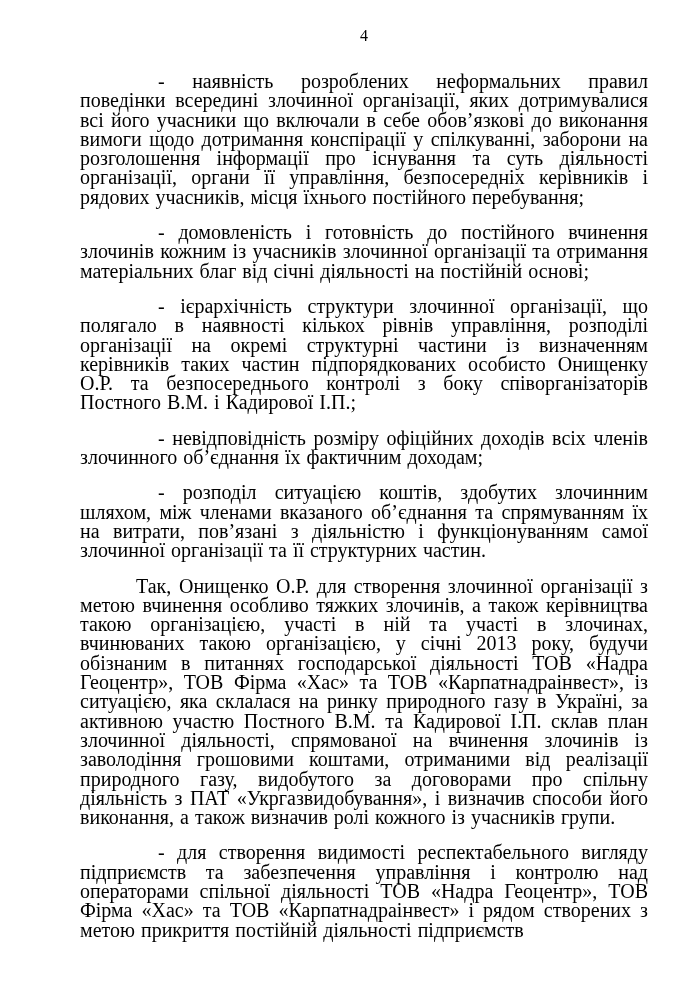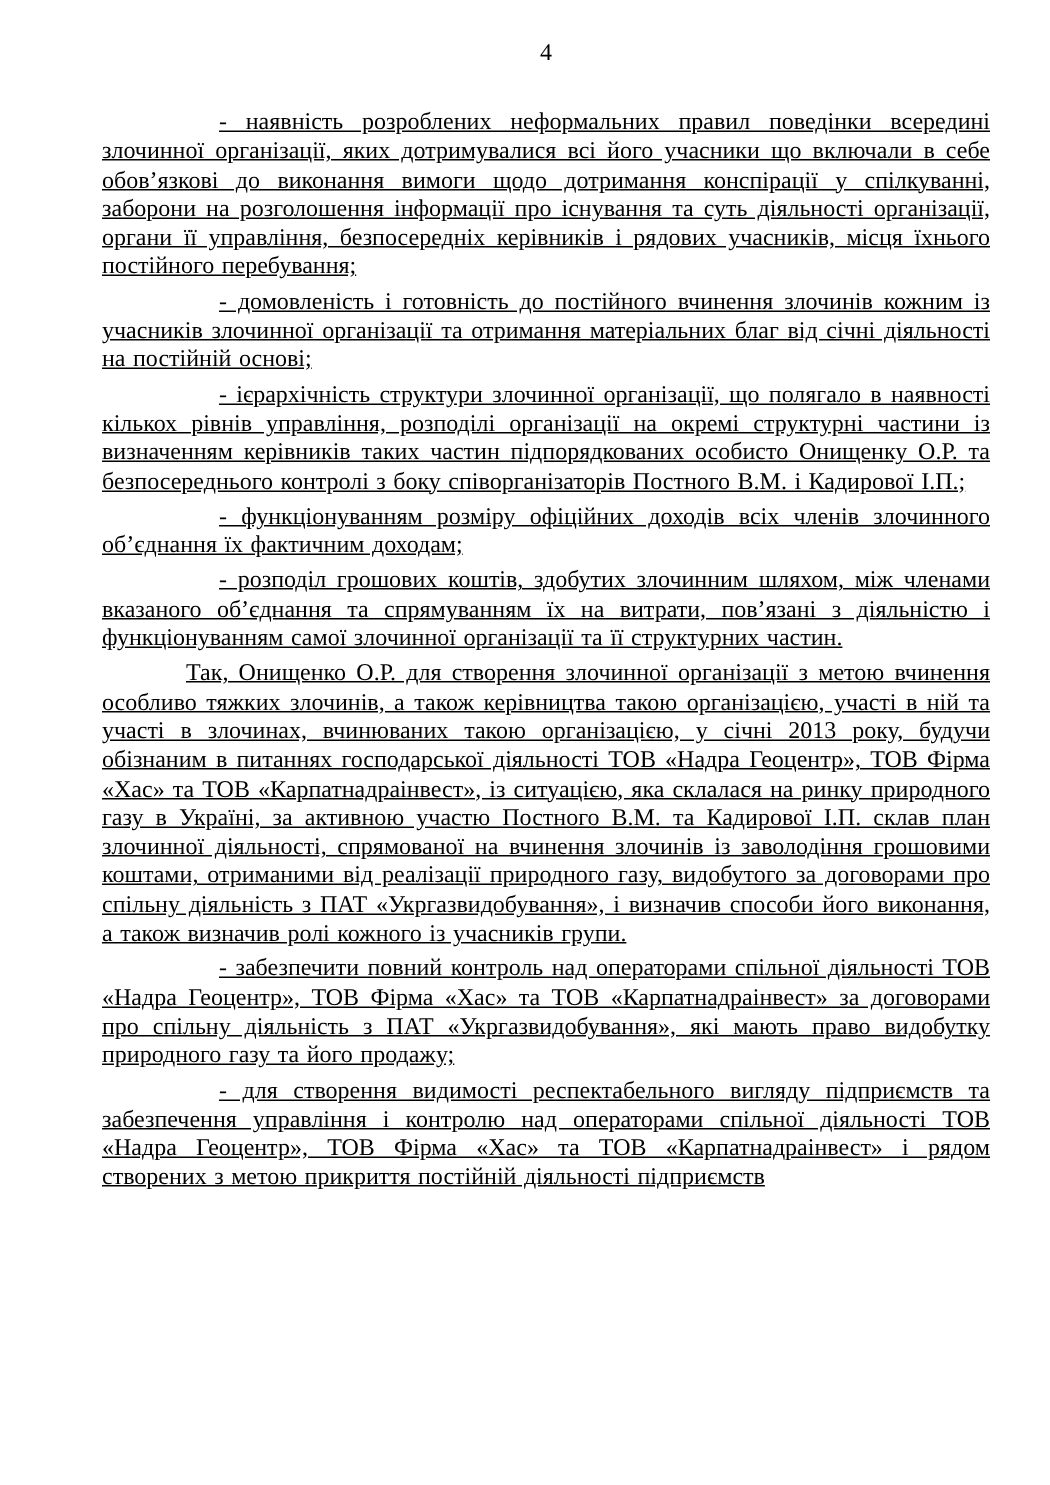--- a/index.html
+++ b/index.html
@@ -22,44 +22,42 @@
     background: #ffffff;
     overflow: hidden;
   }
   .page-number {
     text-align: center;
     font-size: 16px;
     line-height: 19px;
     margin: 0 0 27px 0;
   }
   .content p {
-    margin: 4px;
+    margin: 16px;
     padding: 0;
-    font-size: 16px;
+    font-size: 20px;
     line-height: 19.3px;
     text-align: justify;
     word-spacing: 1px;
-    text-decoration: underline;
   }
   .content p.dash {
     text-indent: 78px;
   }
   .content p.plain {
     text-indent: 56px;
   }
 </style>
 </head>
 <body>
 
 <div class="page">
   <div class="page-number">4</div>
 
   <div class="content">
     <p class="dash">- наявність розроблених неформальних правил поведінки всередині злочинної організації, яких дотримувалися всі його учасники що включали в себе обов’язкові до виконання вимоги щодо дотримання конспірації у спілкуванні, заборони на розголошення інформації про існування та суть діяльності організації, органи її управління, безпосередніх керівників і рядових учасників, місця їхнього постійного перебування;</p>
     <p class="dash">- домовленість і готовність до постійного вчинення злочинів кожним із учасників злочинної організації та отримання матеріальних благ від січні діяльності на постійній основі;</p>
     <p class="dash">- ієрархічність структури злочинної організації, що полягало в наявності кількох рівнів управління, розподілі організації на окремі структурні частини із визначенням керівників таких частин підпорядкованих особисто Онищенку О.Р. та безпосереднього контролі з боку співорганізаторів Постного В.М. і Кадирової І.П.;</p>
-    <p class="dash">- функціонуванням розміру офіційних доходів всіх членів злочинного об’єднання їх фактичним доходам;</p>
-    <p class="dash">- розподіл грошових коштів, здобутих злочинним шляхом, між членами вказаного об’єднання та спрямуванням їх на витрати, пов’язані з діяльністю і функціонуванням самої злочинної організації та її структурних частин.</p>
+    <p class="dash">- невідповідність розміру офіційних доходів всіх членів злочинного об’єднання їх фактичним доходам;</p>
+    <p class="dash">- розподіл ситуацією коштів, здобутих злочинним шляхом, між членами вказаного об’єднання та спрямуванням їх на витрати, пов’язані з діяльністю і функціонуванням самої злочинної організації та її структурних частин.</p>
     <p class="plain">Так, Онищенко О.Р. для створення злочинної організації з метою вчинення особливо тяжких злочинів, а також керівництва такою організацією, участі в ній та участі в злочинах, вчинюваних такою організацією, у січні 2013 року, будучи обізнаним в питаннях господарської діяльності ТОВ «Надра Геоцентр», ТОВ Фірма «Хас» та ТОВ «Карпатнадраінвест», із ситуацією, яка склалася на ринку природного газу в Україні, за активною участю Постного В.М. та Кадирової І.П. склав план злочинної діяльності, спрямованої на вчинення злочинів із заволодіння грошовими коштами, отриманими від реалізації природного газу, видобутого за договорами про спільну діяльність з ПАТ «Укргазвидобування», і визначив способи його виконання, а також визначив ролі кожного із учасників групи.</p>
-    <p class="dash">- забезпечити повний контроль над операторами спільної діяльності ТОВ «Надра Геоцентр», ТОВ Фірма «Хас» та ТОВ «Карпатнадраінвест» за договорами про спільну діяльність з ПАТ «Укргазвидобування», які мають право видобутку природного газу та його продажу;</p>
     <p class="dash">- для створення видимості респектабельного вигляду підприємств та забезпечення управління і контролю над операторами спільної діяльності ТОВ «Надра Геоцентр», ТОВ Фірма «Хас» та ТОВ «Карпатнадраінвест» і рядом створених з метою прикриття постійній діяльності підприємств</p>
   </div>
 </div>
 
 </body></html>

